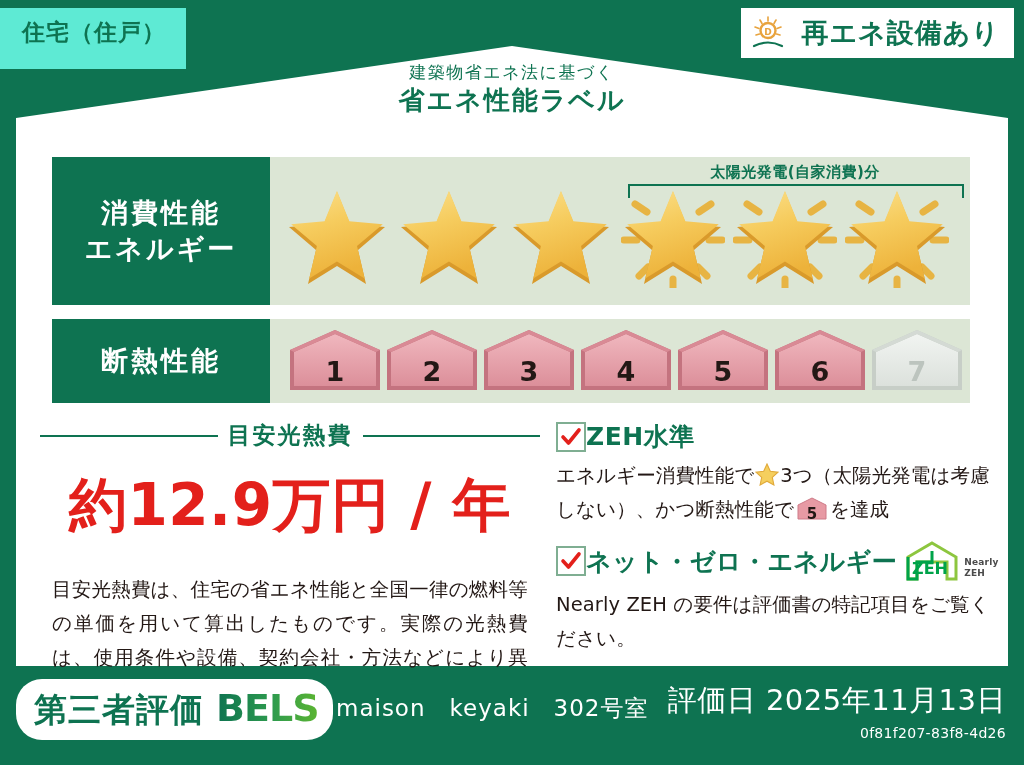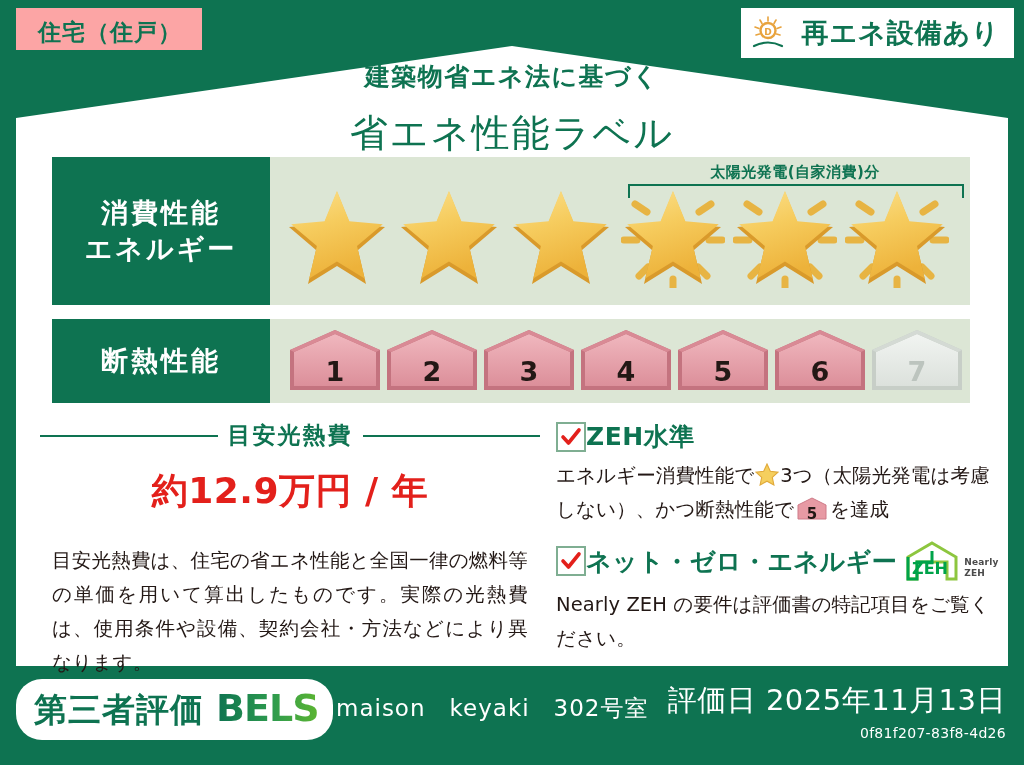--- a/index.html
+++ b/index.html
@@ -15,28 +15,27 @@
     width: 1024px;
     height: 765px;
     background: #0E7351;
     overflow: hidden;
   }
 
   
   .cat-tag {
     position: absolute;
     left: 0; top: 8px;
-    background: #fca5a5;
+    background: #5eead4;
     color: #0E7351;
     font-size: 23px;
     font-weight: bold;
     letter-spacing: 1px;
-    padding: 9px 20px 2px 22px;
+    padding: 9px 20px 21px 22px;
     z-index: 6;
-    margin-left: 16px;
   }
 
   
   .reno-badge {
     position: absolute;
     right: 10px; top: 8px;
     background: #ffffff;
     display: flex;
     align-items: center;
     gap: 8px;
@@ -65,31 +64,31 @@
 
   
   .title-wrap {
     position: absolute;
     top: 62px; left: 0; right: 0;
     text-align: center;
     z-index: 5;
     color: #0E7351;
   }
   .title-sub {
-    font-size: 25px;
-    font-weight: bold;
+    font-size: 17px;
+    font-weight: normal;
     letter-spacing: 1.5px;
     line-height: 1.2;
   }
   .title-main {
-    font-size: 38px;
-    font-weight: normal;
+    font-size: 26px;
+    font-weight: bold;
     letter-spacing: 2px;
     line-height: 1.25;
-    margin-top: 18px;
+    margin-top: 2px;
   }
 
   
   .rows {
     position: absolute;
     left: 52px;
     top: 157px;
     width: 918px;
     z-index: 5;
   }
@@ -211,21 +210,21 @@
     letter-spacing: 2px;
   }
   .cost-head .rule {
     flex: 1;
     height: 2px;
     background: #0E7351;
   }
   .cost-value {
     text-align: center;
     color: #E3201B;
-    font-size: 36px;
+    font-size: 58px;
     font-weight: bold;
     letter-spacing: 0.5px;
     margin-top: 16px;
     font-family: "DejaVu Sans", "Liberation Sans", sans-serif;
   }
   .cost-note {
     margin-top: 28px;
     color: #231815;
     font-size: 19.5px;
     line-height: 1.75;

